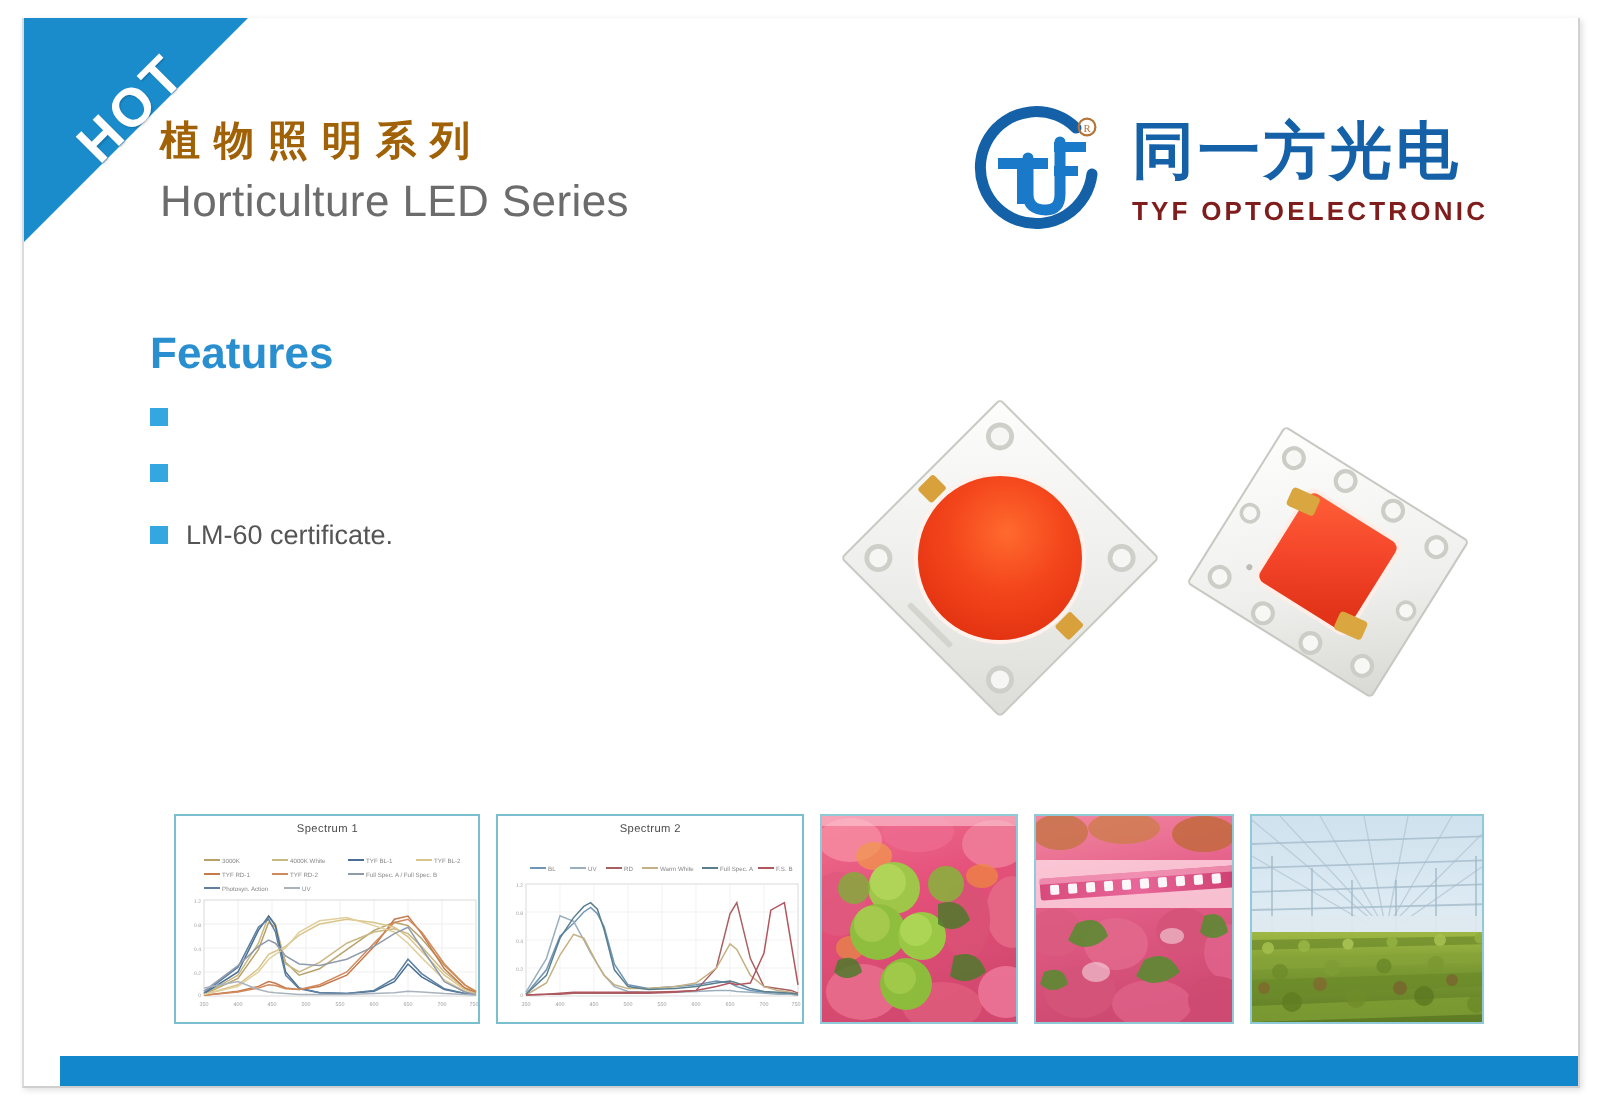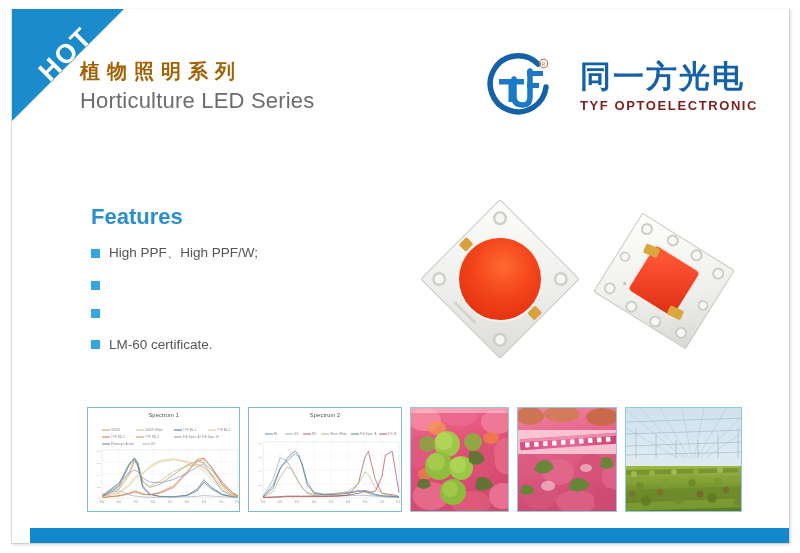--- a/index.html
+++ b/index.html
@@ -102,21 +102,21 @@
     align-items: center;
   }
   .brand-mark {
     width: 76px;
     height: 76px;
     position: relative;
     flex: 0 0 auto;
   }
   .brand-mark svg { display: block; }
   .brand-text {
-    margin-left: 24px;
+    margin-left: 10px;
   }
   .brand-cn {
     font-size: 31px;
     font-weight: bold;
     color: #1461a8;
     letter-spacing: 2px;
     line-height: 1.0;
     font-family: "DejaVu Sans", "Liberation Sans", sans-serif;
     white-space: nowrap;
   }
@@ -126,24 +126,23 @@
     font-weight: bold;
     color: #7f1d1d;
     letter-spacing: 1.6px;
     font-family: "Liberation Sans", sans-serif;
     white-space: nowrap;
   }
 
   
   .features {
     position: absolute;
-    left: 79px;
+    left: 63px;
     top: 155px;
     width: 400px;
-    margin-top: 40px;
   }
   .features-heading {
     font-size: 22px;
     font-weight: bold;
     color: #2a8fcf;
     margin-bottom: 14px;
     font-family: "Liberation Sans", sans-serif;
   }
   .feature-row {
     display: flex;
@@ -270,24 +269,20 @@
       </div>
       <div class="brand-text">
         <div class="brand-cn">同一方光电</div>
         <div class="brand-en">TYF OPTOELECTRONIC</div>
       </div>
     </div>
 
     <div class="features">
       <div class="features-heading">Features</div>
 
-      <div class="feature-row">
-        <span class="feature-bullet"></span>
-        <span class="feature-text">High PPF、High PPF/W;</span>
-      </div>
       <div class="feature-row">
         <span class="feature-bullet"></span>
       </div>
       <div class="feature-row">
         <span class="feature-bullet"></span>
       </div>
       <div class="feature-row">
         <span class="feature-bullet"></span>
         <span class="feature-text">LM-60 certificate.</span>
       </div>

